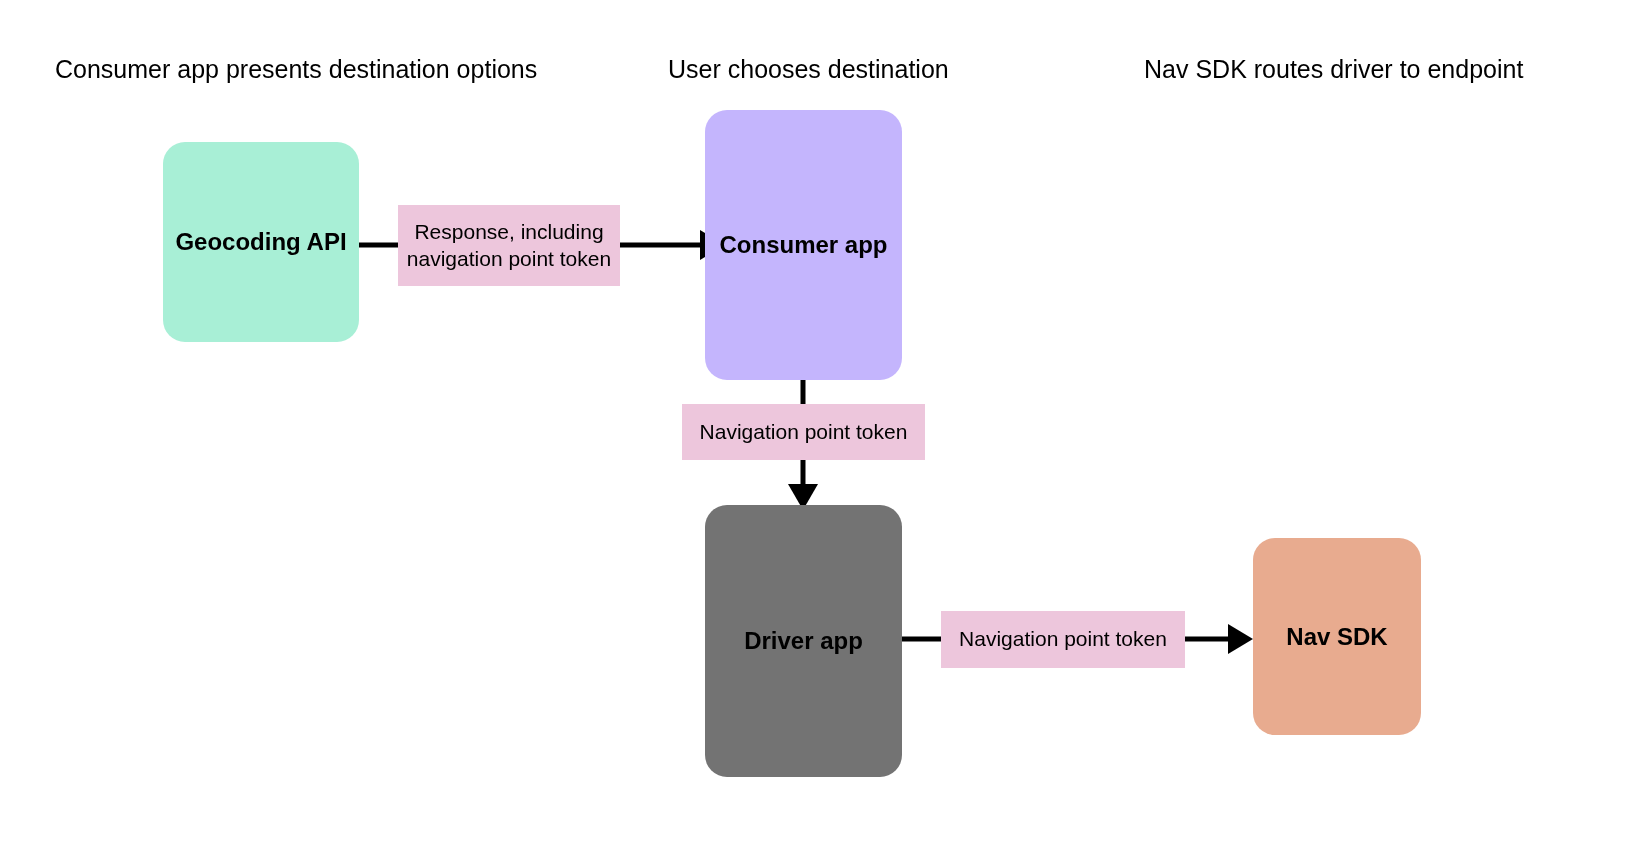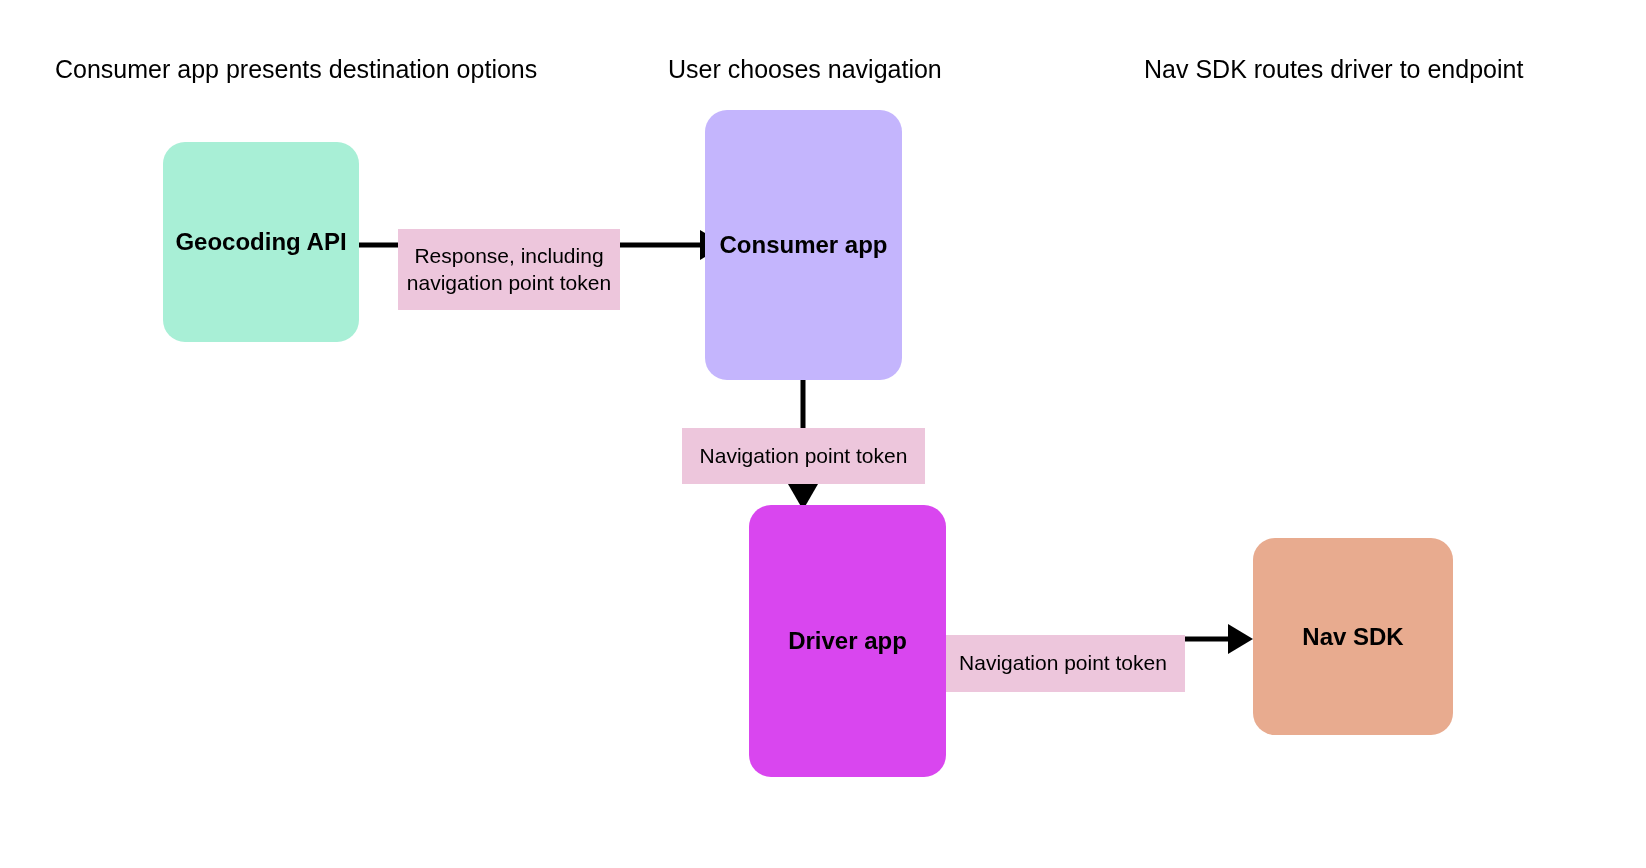--- a/index.html
+++ b/index.html
@@ -51,21 +51,20 @@
   }
 
   
   .edge-label {
     position: absolute;
     display: flex;
     align-items: center;
     justify-content: center;
     box-sizing: border-box;
     z-index: 2;
-    margin-top: 24px;
   }
   .edge-label-text {
     font-size: 21px;
     font-weight: 400;
     color: #000000;
     text-align: center;
     line-height: 1.28;
     padding: 0 8px;
   }
 
@@ -83,21 +82,21 @@
     fill: #000000;
   }
 </style>
 </head>
 <body>
 
 <div id="canvas">
 
   <div class="col-header" style="left:55px; top:57px;">Consumer app presents destination options</div>
 
-  <div class="col-header" style="left:668px; top:57px;">User chooses navigation</div>
+  <div class="col-header" style="left:668px; top:57px;">User chooses destination</div>
 
   <div class="col-header" style="left:1144px; top:57px;">Nav SDK routes driver to endpoint</div>
 
   <svg class="connector" style="left:352px; top:225px; width:370px; height:40px;" width="370" height="40" viewBox="0 0 370 40">
     <line x1="0" y1="20" x2="348" y2="20"></line>
     <polygon points="348,5 373,20 348,35"></polygon>
   </svg>
 
   <svg class="connector" style="left:783px; top:372px; width:40px; height:140px;" width="40" height="140" viewBox="0 0 40 140">
     <line x1="20" y1="0" x2="20" y2="112"></line>
@@ -110,25 +109,25 @@
   </svg>
 
   <div class="node" style="left:163px; top:142px; width:196px; height:200px; background:#a8efd6;">
     <span class="node-label">Geocoding API</span>
   </div>
 
   <div class="node" style="left:705px; top:110px; width:197px; height:270px; background:#c4b5fd;">
     <span class="node-label">Consumer app</span>
   </div>
 
-  <div class="node" style="left:705px; top:505px; width:197px; height:272px; background:#d946ef;margin-left:44px;">
+  <div class="node" style="left:705px; top:505px; width:197px; height:272px; background:#737373;">
     <span class="node-label">Driver app</span>
   </div>
 
-  <div class="node" style="left:1253px; top:538px; width:200px; height:197px; background:#e8ab8f;border-radius:22px;">
+  <div class="node" style="left:1253px; top:538px; width:168px; height:197px; background:#e8ab8f;border-radius:22px;">
     <span class="node-label">Nav SDK</span>
   </div>
 
   <div class="edge-label" style="left:398px; top:205px; width:222px; height:81px; background:#edc6dc;">
     <span class="edge-label-text">Response, including navigation point token</span>
   </div>
 
   <div class="edge-label" style="left:682px; top:404px; width:243px; height:56px; background:#edc6dc;">
     <span class="edge-label-text">Navigation point token</span>
   </div>

